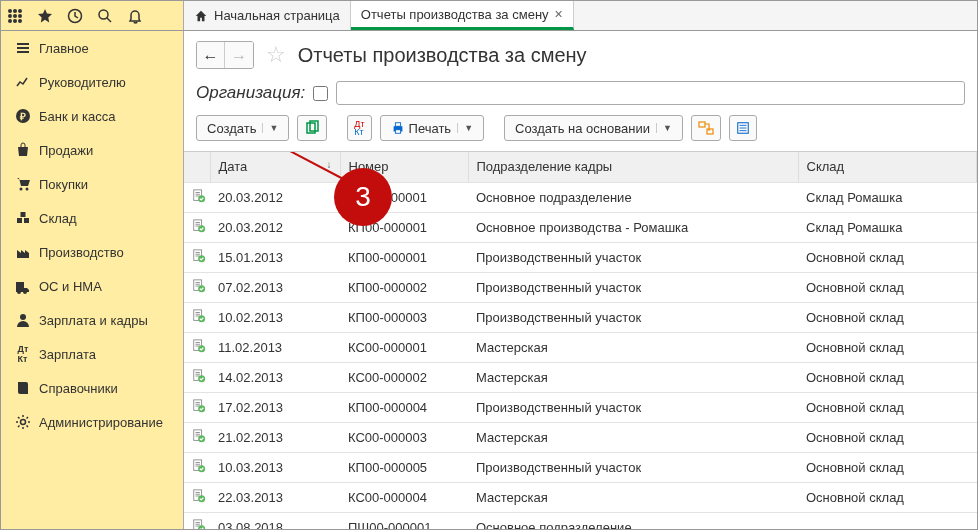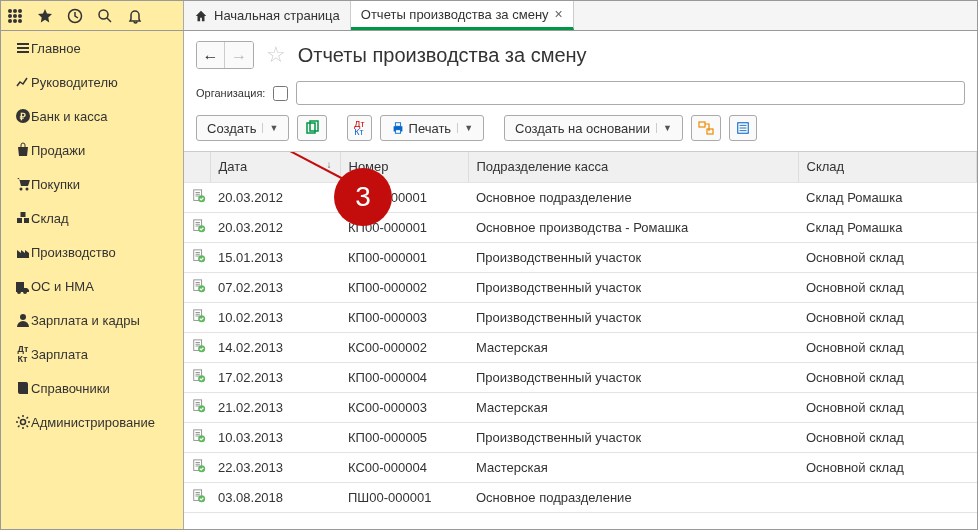--- a/index.html
+++ b/index.html
@@ -8,32 +8,32 @@
 .topbar { height: 30px; border-bottom: 1px solid #999; display: flex; align-items: stretch; }
 .tb-icons { width: 183px; background: #ffeda3; display: flex; align-items: center; padding: 0 6px; gap: 14px; border-right: 1px solid #aaa; }
 .tb-icons .ic { width: 16px; height: 16px; display: flex; align-items: center; justify-content: center; color: #333; cursor: pointer; }
 .tabs { flex: 1; display: flex; align-items: stretch; background: #f5f5f5; }
 .tab { display: flex; align-items: center; padding: 0 10px; gap: 6px; border-right: 1px solid #ccc; cursor: pointer; font-size: 13px; }
 .tab.home { color: #333; }
 .tab.active { background: #fff; border-bottom: 3px solid #009646; }
 .tab .close { font-size: 14px; color: #666; cursor: pointer; }
 .main { flex: 1; display: flex; overflow: hidden; }
 .sidebar { width: 183px; background: #ffeda3; border-right: 1px solid #aaa; overflow-y: auto; }
-.side-item { display: flex; align-items: center; gap: 0; padding: 9px 14px; cursor: pointer; font-size: 13px; color: #333; }
+.side-item { display: flex; align-items: center; gap: 8px; padding: 9px 14px; cursor: pointer; font-size: 13px; color: #333; }
 .side-item .ic { width: 16px; height: 16px; display: flex; align-items: center; justify-content: center; flex-shrink: 0; }
 .content { flex: 1; display: flex; flex-direction: column; overflow: hidden; }
 .titlebar { display: flex; align-items: center; gap: 8px; padding: 10px 12px 12px 12px; }
 .navbtns { display: flex; border: 1px solid #aaa; border-radius: 3px; overflow: hidden; }
 .navbtn { width: 28px; height: 26px; display: flex; align-items: center; justify-content: center; background: #fafafa; cursor: pointer; font-size: 16px; color: #333; }
 .navbtn.dis { color: #bbb; }
 .navbtn:first-child { border-right: 1px solid #ccc; }
 .star { font-size: 22px; color: #ccc; cursor: pointer; padding: 0 4px; }
 .title { font-size: 20px; font-weight: normal; }
 .orgrow { display: flex; align-items: center; gap: 8px; padding: 0 12px 10px 12px; }
-.orgrow label { font-size: 11px; }
+.orgrow label { font-size: 17px; font-style: italic; }
 .orgrow input[type=checkbox] { width: 15px; height: 15px; }
 .orgsel { flex: 1; height: 24px; border: 1px solid #aaa; border-radius: 3px; background: #fff; }
 .toolbar { display: flex; align-items: flex-start; gap: 8px; padding: 0 12px 10px 12px; }
 .btn { display: inline-flex; align-items: center; gap: 4px; height: 26px; padding: 0 10px; border: 1px solid #aaa; border-radius: 3px; background: #fafafa; cursor: pointer; font-size: 13px; }
 .btn .dd { font-size: 9px; color: #555; margin-left: 2px; border-left: 1px solid #ccc; padding-left: 6px; }
 .btn.icon-only { padding: 0 6px; }
 .sep { width: 4px; }
 .grid { flex: 1; overflow: auto; border-top: 1px solid #ccc; position: relative; }
 table { width: 100%; border-collapse: collapse; table-layout: fixed; }
 th, td { text-align: left; padding: 6px 8px; font-size: 13px; border-bottom: 1px solid #e3e3e3; white-space: nowrap; overflow: hidden; }
@@ -278,21 +278,21 @@
               <col style="width:130px">
               <col style="width:128px">
               <col style="width:330px">
               <col>
             </colgroup>
           <thead>
             <tr>
               <th></th>
               <th><span>Дата</span><span class="sort">↓</span></th>
               <th>Номер</th>
-              <th>Подразделение касса</th>
+              <th>Подразделение кадры</th>
               <th>Склад</th>
             </tr>
           </thead>
           <tbody id="tbody">
               <tr>
                 <td class="icon-cell"><span class="doc-icon"><svg viewBox="0 0 16 16">
                       <rect x="2" y="1" width="9" height="12" fill="#fff" stroke="#888"></rect>
                       <path d="M4 4h5M4 6h5M4 8h5" stroke="#888"></path>
                       <circle cx="11" cy="11" r="4" fill="#5cb85c"></circle>
                       <path d="M9 11l1.5 1.5L13 10" stroke="#fff" stroke-width="1.5" fill="none"></path>
@@ -341,20 +341,32 @@
               <tr>
                 <td class="icon-cell"><span class="doc-icon"><svg viewBox="0 0 16 16">
                       <rect x="2" y="1" width="9" height="12" fill="#fff" stroke="#888"></rect>
                       <path d="M4 4h5M4 6h5M4 8h5" stroke="#888"></path>
                       <circle cx="11" cy="11" r="4" fill="#5cb85c"></circle>
                       <path d="M9 11l1.5 1.5L13 10" stroke="#fff" stroke-width="1.5" fill="none"></path>
                     </svg></span></td>
                 <td>10.02.2013</td>
                 <td>КП00-000003</td>
                 <td>Производственный участок</td>
+                <td>Основной склад</td>
+              </tr>
+              <tr>
+                <td class="icon-cell"><span class="doc-icon"><svg viewBox="0 0 16 16">
+                      <rect x="2" y="1" width="9" height="12" fill="#fff" stroke="#888"></rect>
+                      <path d="M4 4h5M4 6h5M4 8h5" stroke="#888"></path>
+                      <circle cx="11" cy="11" r="4" fill="#5cb85c"></circle>
+                      <path d="M9 11l1.5 1.5L13 10" stroke="#fff" stroke-width="1.5" fill="none"></path>
+                    </svg></span></td>
+                <td>11.02.2013</td>
+                <td>КС00-000001</td>
+                <td>Мастерская</td>
                 <td>Основной склад</td>
               </tr>
               <tr>
                 <td class="icon-cell"><span class="doc-icon"><svg viewBox="0 0 16 16">
                       <rect x="2" y="1" width="9" height="12" fill="#fff" stroke="#888"></rect>
                       <path d="M4 4h5M4 6h5M4 8h5" stroke="#888"></path>
                       <circle cx="11" cy="11" r="4" fill="#5cb85c"></circle>
                       <path d="M9 11l1.5 1.5L13 10" stroke="#fff" stroke-width="1.5" fill="none"></path>
                     </svg></span></td>
                 <td>14.02.2013</td>

